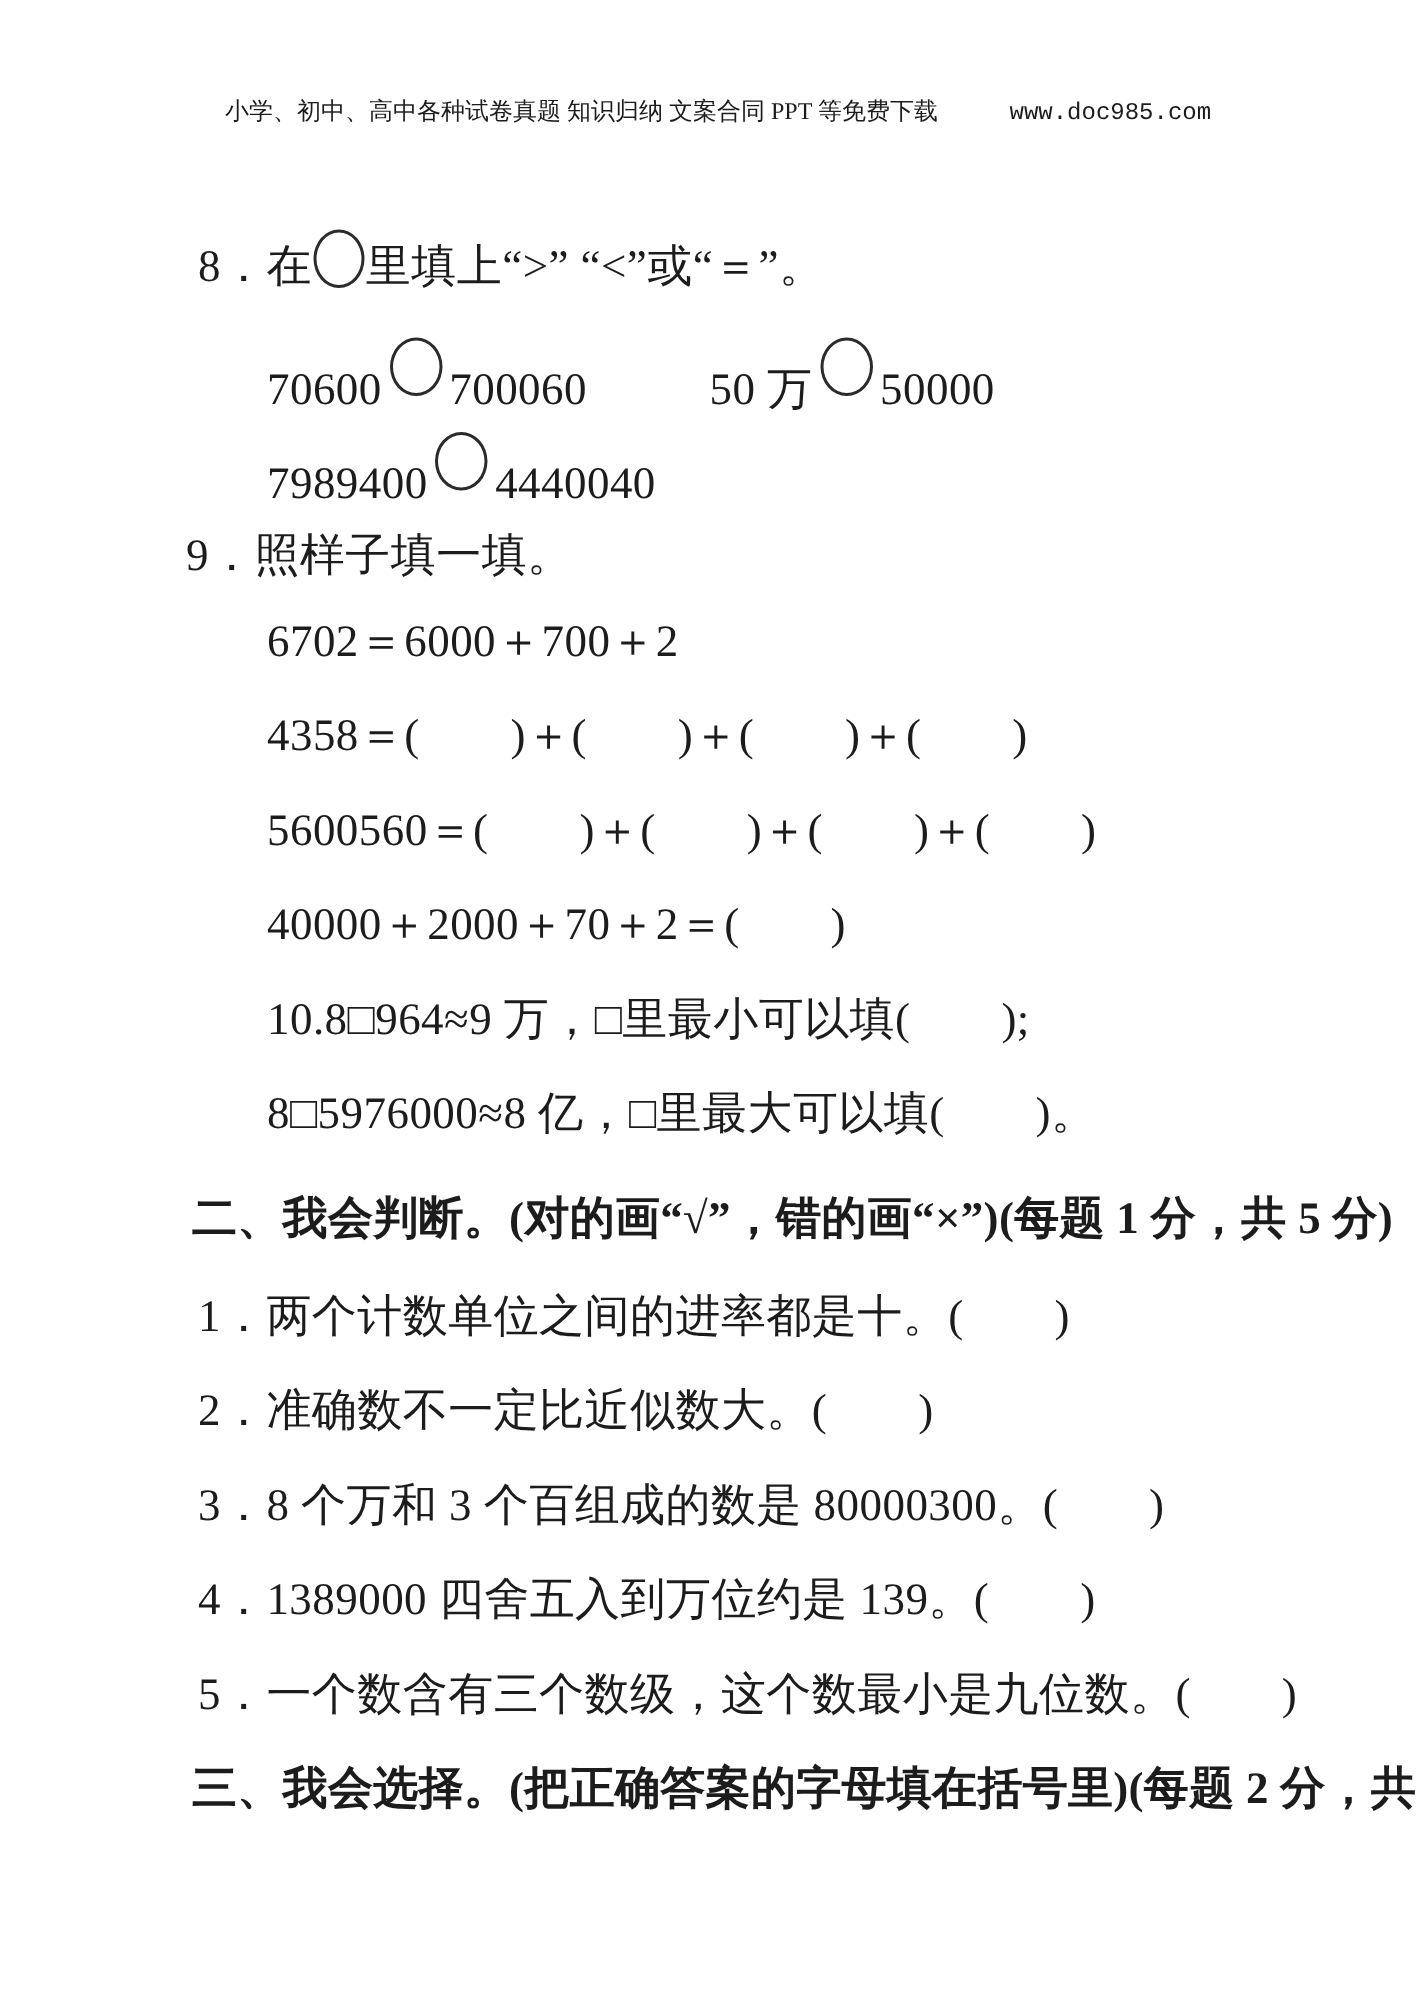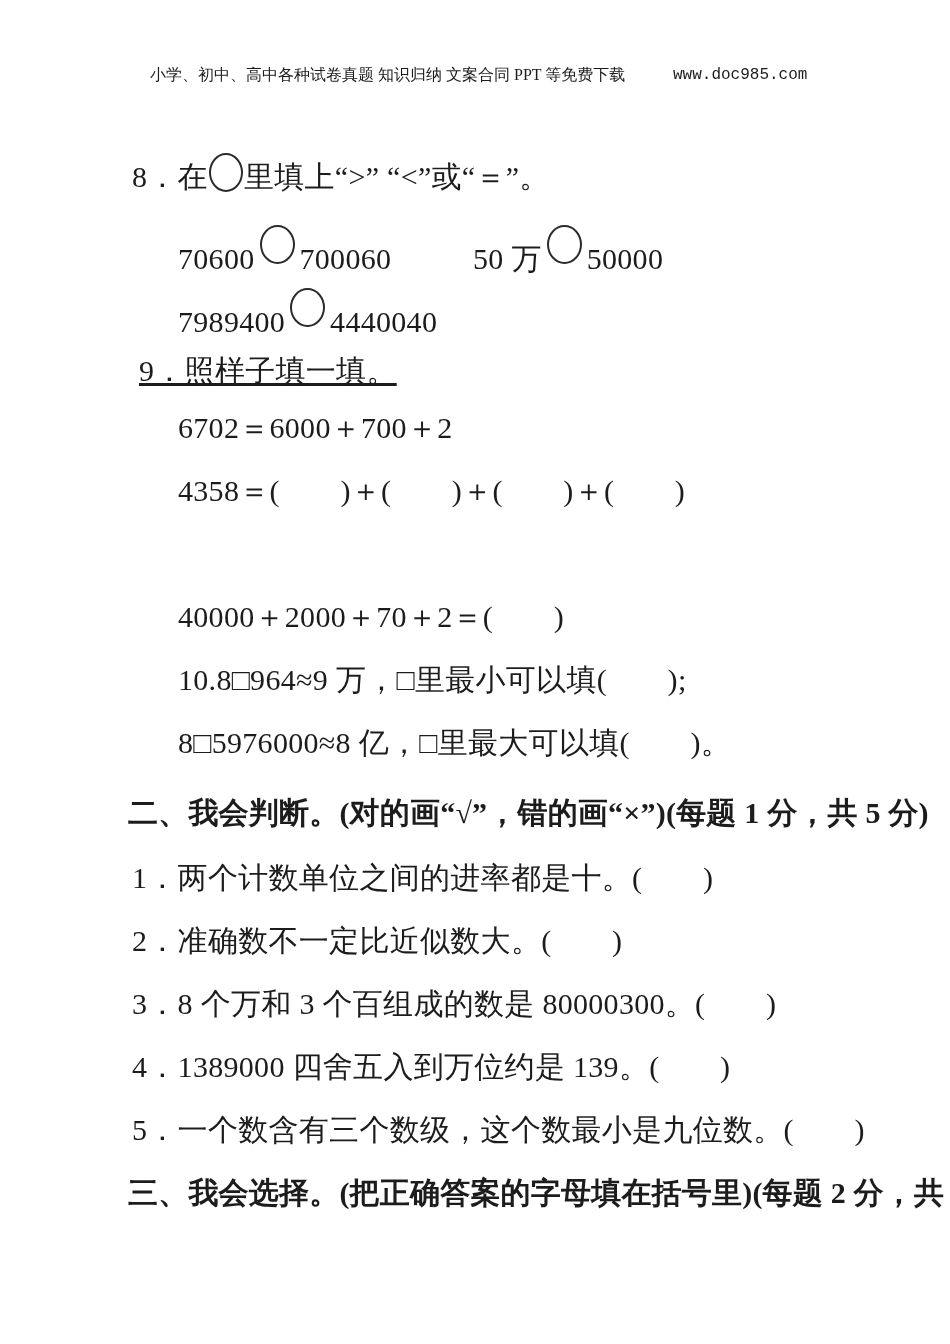--- a/index.html
+++ b/index.html
@@ -67,23 +67,24 @@
 
   <div class="line" style="top:153px;left:132px;"><span>8．在</span><span class="circle c-q8"></span><span>里填上“&gt;” “&lt;”或“＝”。</span></div>
 
   <div class="line" style="top:225px;left:178px;"><span>70600</span><span class="circle c-pair"></span><span>700060</span></div>
 
   <div class="line" style="top:225px;left:473px;"><span>50 万</span><span class="circle c-pair"></span><span>50000</span></div>
 
   <div class="line" style="top:288px;left:178px;"><span>7989400</span><span class="circle c-pair"></span><span>4440040</span></div>
 
 
-  <div class="line" style="top:352px;left:139px;text-decoration:underline;">9．照样子填一填。</div>
+  <div class="line" style="top:352px;left:124px;">9．照样子填一填。</div>
   <div class="line" style="top:409px;left:178px;">6702＝6000＋700＋2</div>
   <div class="line" style="top:472px;left:178px;">4358＝(　　)＋(　　)＋(　　)＋(　　)</div>
+  <div class="line" style="top:535px;left:178px;">5600560＝(　　)＋(　　)＋(　　)＋(　　)</div>
   <div class="line" style="top:598px;left:178px;">40000＋2000＋70＋2＝(　　)</div>
 
   <div class="line" style="top:661px;left:178px;">10.8□964≈9 万，□里最小可以填(　　);</div>
   <div class="line" style="top:724px;left:178px;">8□5976000≈8 亿，□里最大可以填(　　)。</div>
 
   <div class="line bold" style="top:794px;left:128px;text-align:right;">二、我会判断。(对的画“√”，错的画“×”)(每题 1 分，共 5 分)</div>
   <div class="line" style="top:859px;left:132px;">1．两个计数单位之间的进率都是十。(　　)</div>
   <div class="line" style="top:922px;left:132px;">2．准确数不一定比近似数大。(　　)</div>
   <div class="line" style="top:985px;left:132px;">3．8 个万和 3 个百组成的数是 80000300。(　　)</div>
   <div class="line" style="top:1048px;left:132px;">4．1389000 四舍五入到万位约是 139。(　　)</div>

